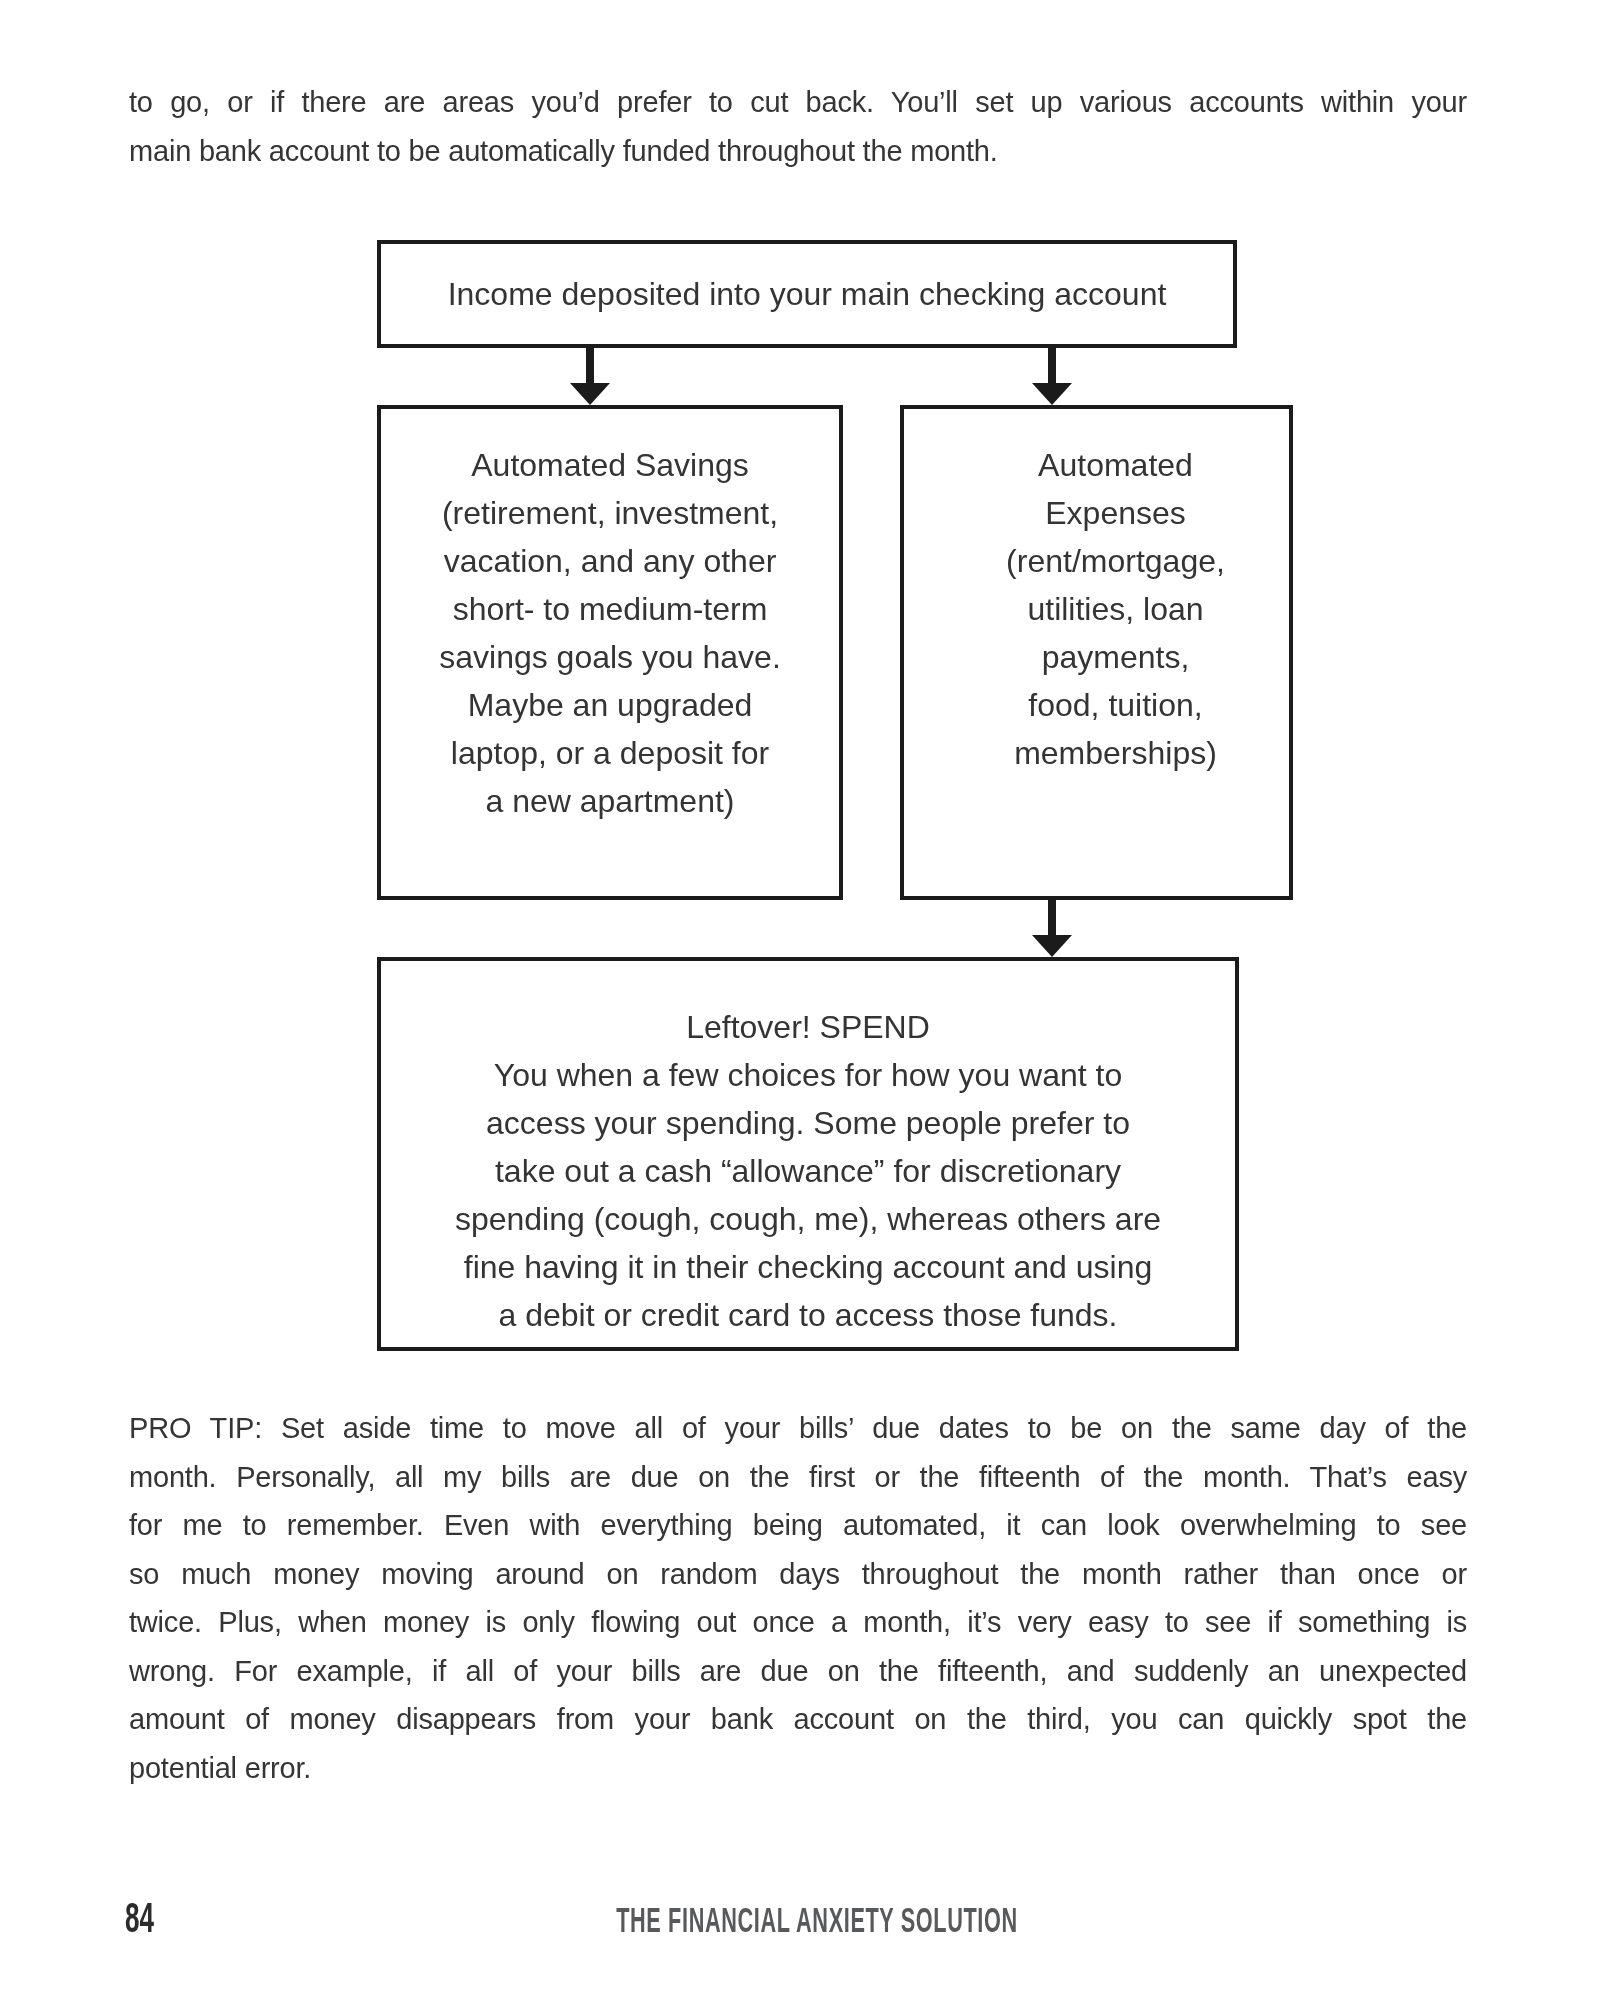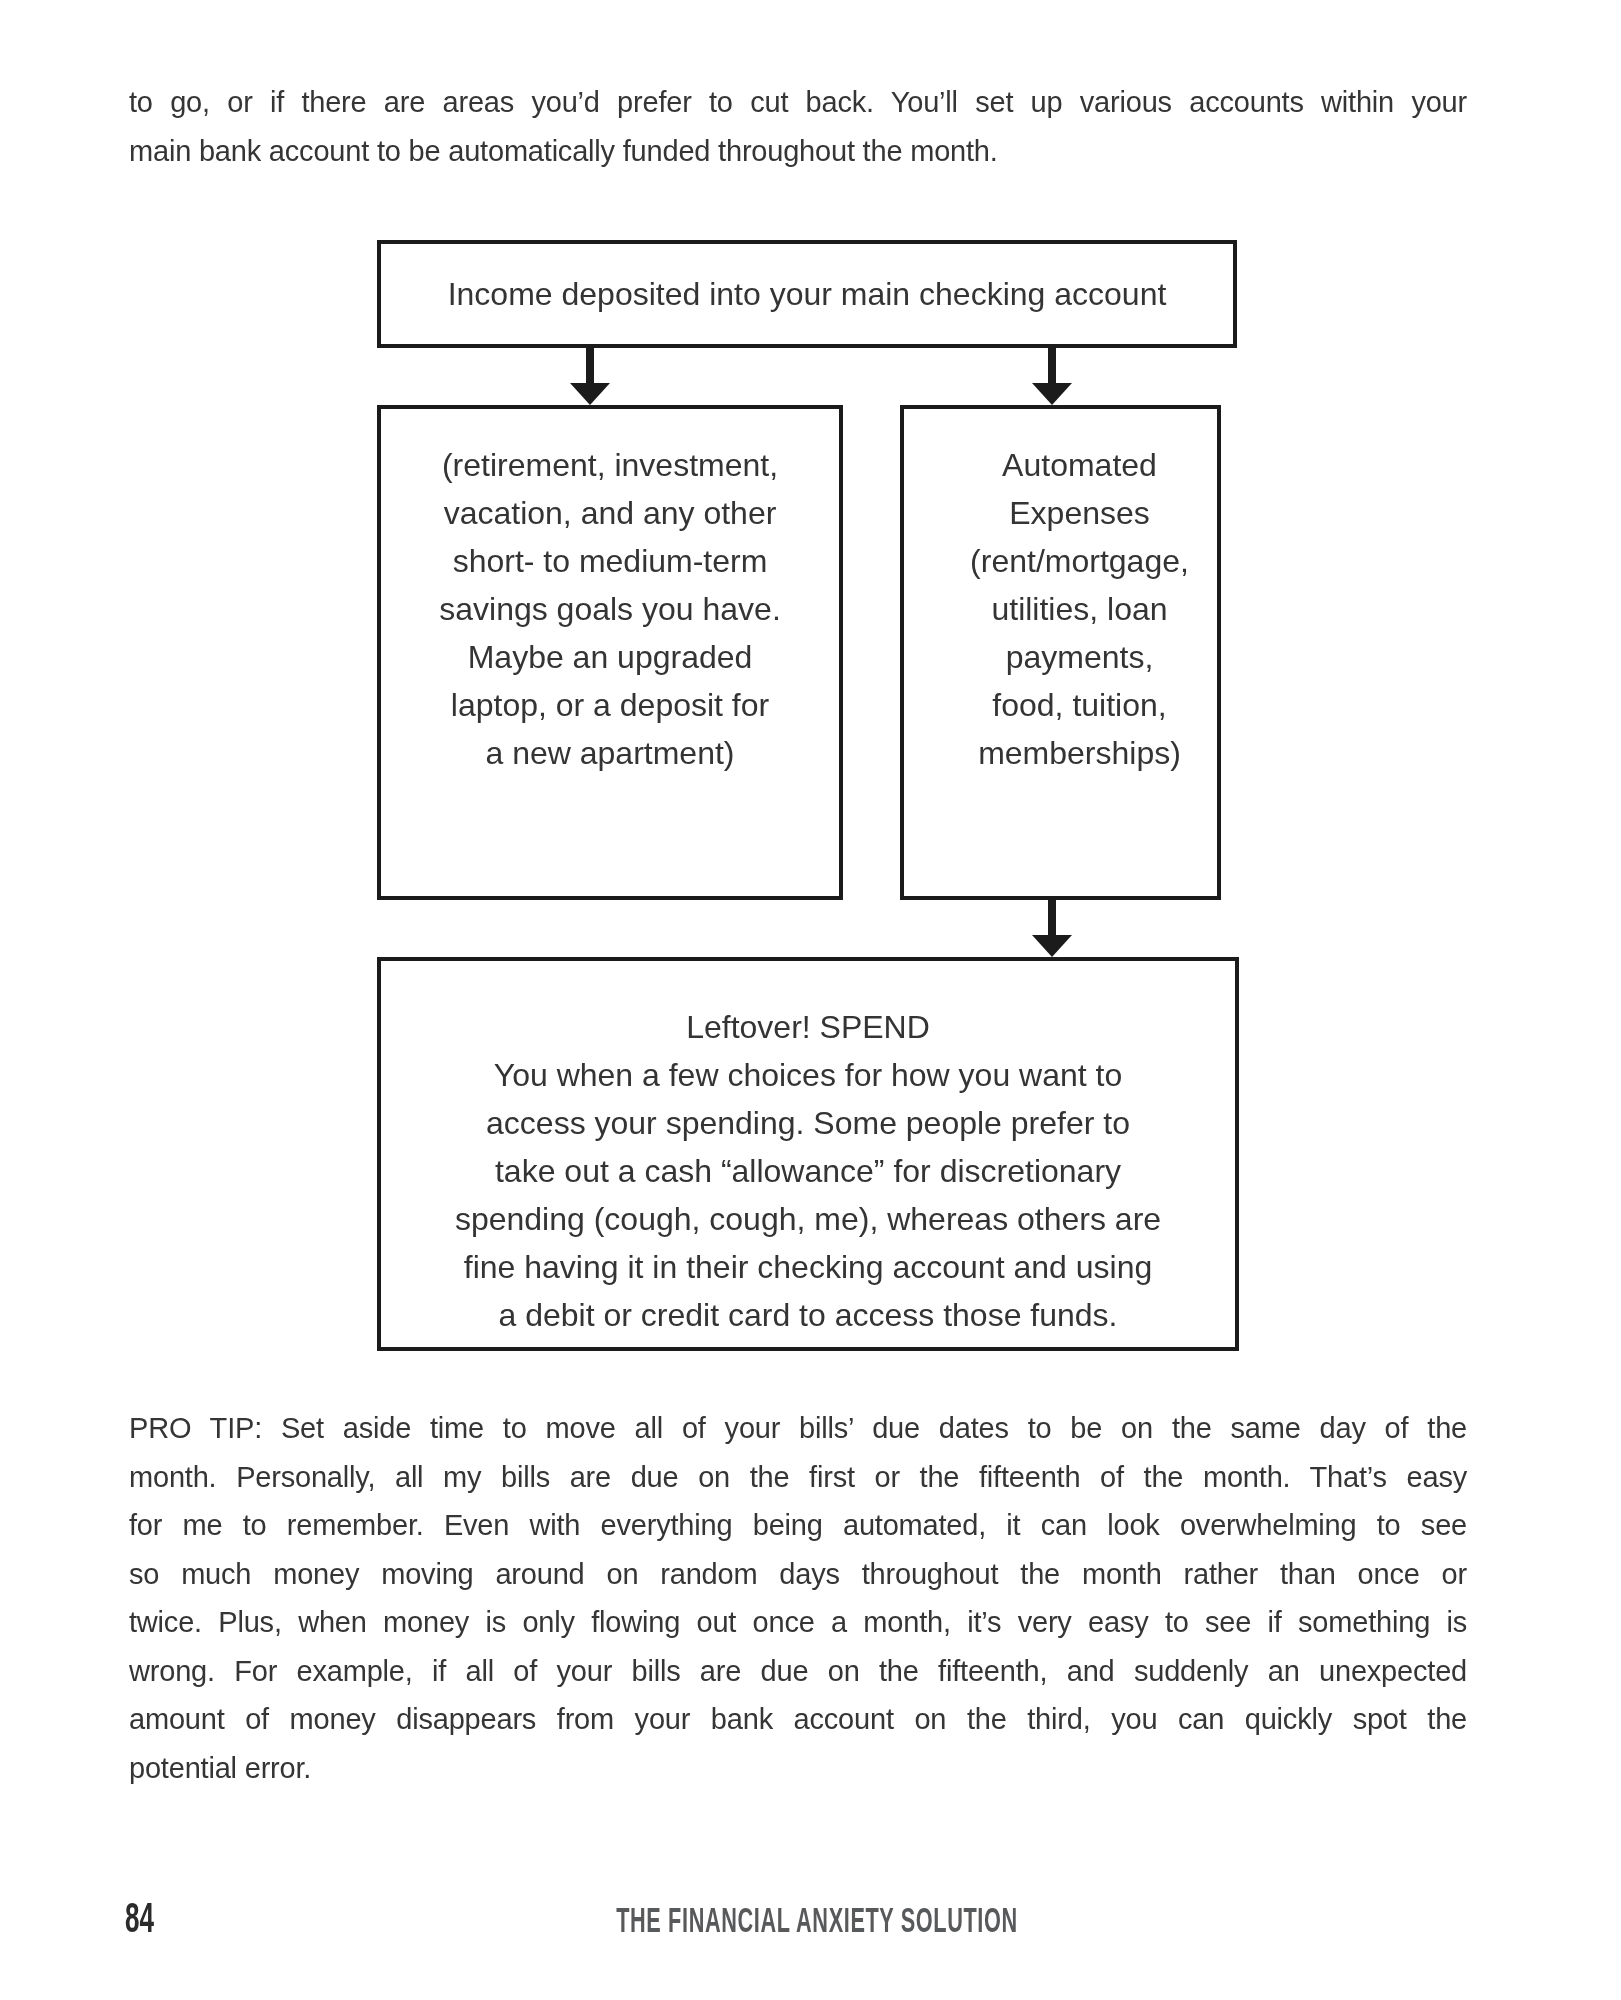--- a/index.html
+++ b/index.html
@@ -14,21 +14,21 @@
   #intro{top:78px;}
   #protip{top:1404px;}
 
   
   .box{
     position:absolute;box-sizing:border-box;border:4px solid #1b1b1b;background:#ffffff;
     text-align:center;font-size:32px;line-height:48px;color:#343434;
   }
   #box-income{left:352px;top:240px;width:860px;height:108px;display:flex;align-items:center;justify-content:center;}
   #box-savings{left:352px;top:405px;width:466px;height:495px;padding-top:32px;}
-  #box-expenses{left:875px;top:405px;width:321px;height:495px;padding-top:32px;padding-left:38px;}
+  #box-expenses{left:875px;top:405px;width:393px;height:495px;padding-top:32px;padding-left:38px;}
   #box-leftover{left:352px;top:957px;width:862px;height:394px;padding-top:42px;}
   .bl{height:48px;}
 
   
   .arrow{position:absolute;width:40px;}
   .arrow .stem{width:8px;height:35px;margin:0 auto;background:#1b1b1b;}
   .arrow .head{width:0;height:0;margin:0 auto;border-left:20px solid transparent;border-right:20px solid transparent;border-top:22px solid #1b1b1b;}
   #arrow-savings{left:545px;top:348px;}
   #arrow-expenses{left:1007px;top:348px;}
   #arrow-leftover{left:1007px;top:900px;}
@@ -64,20 +64,21 @@
       <div class="stem"></div>
       <div class="head"></div>
     </div>
 
     <div class="arrow" id="arrow-expenses">
       <div class="stem"></div>
       <div class="head"></div>
     </div>
 
     <div class="box" id="box-savings">
+      <div class="bl">Automated Savings</div>
       <div class="bl">(retirement, investment,</div>
       <div class="bl">vacation, and any other</div>
       <div class="bl">short- to medium-term</div>
       <div class="bl">savings goals you have.</div>
       <div class="bl">Maybe an upgraded</div>
       <div class="bl">laptop, or a deposit for</div>
       <div class="bl">a new apartment)</div>
     </div>
 
     <div class="box" id="box-expenses">

